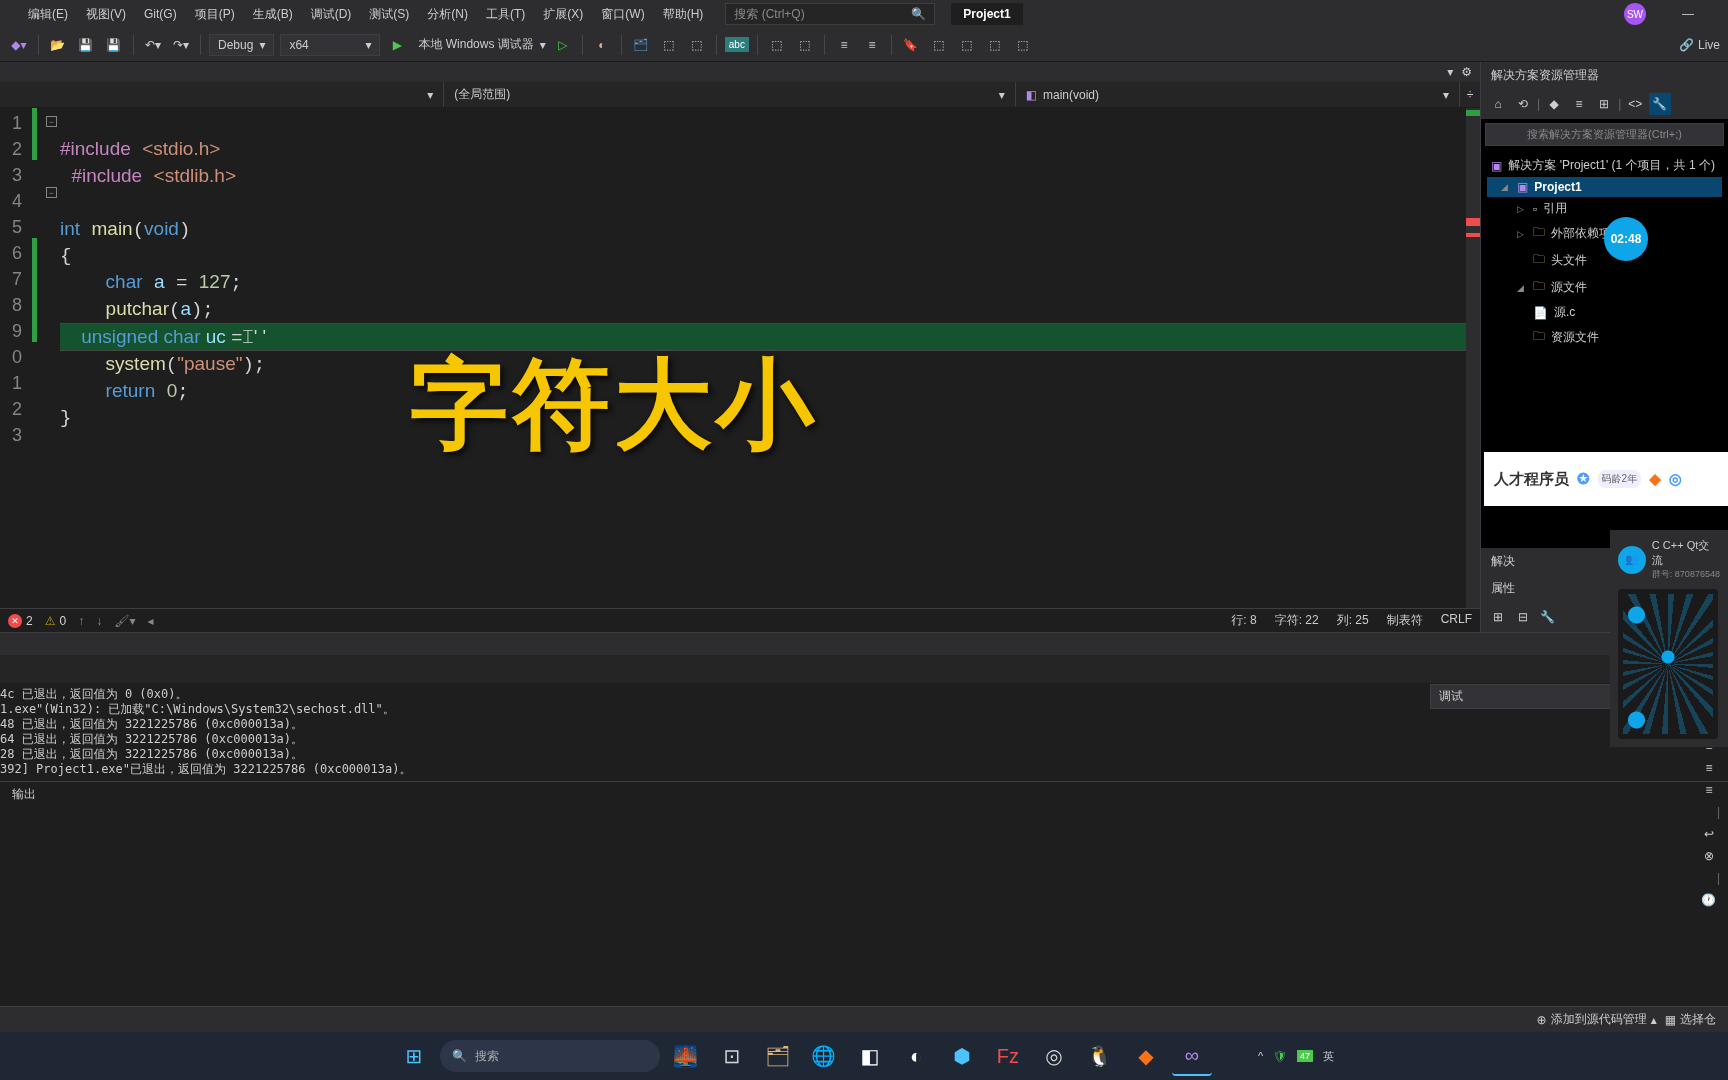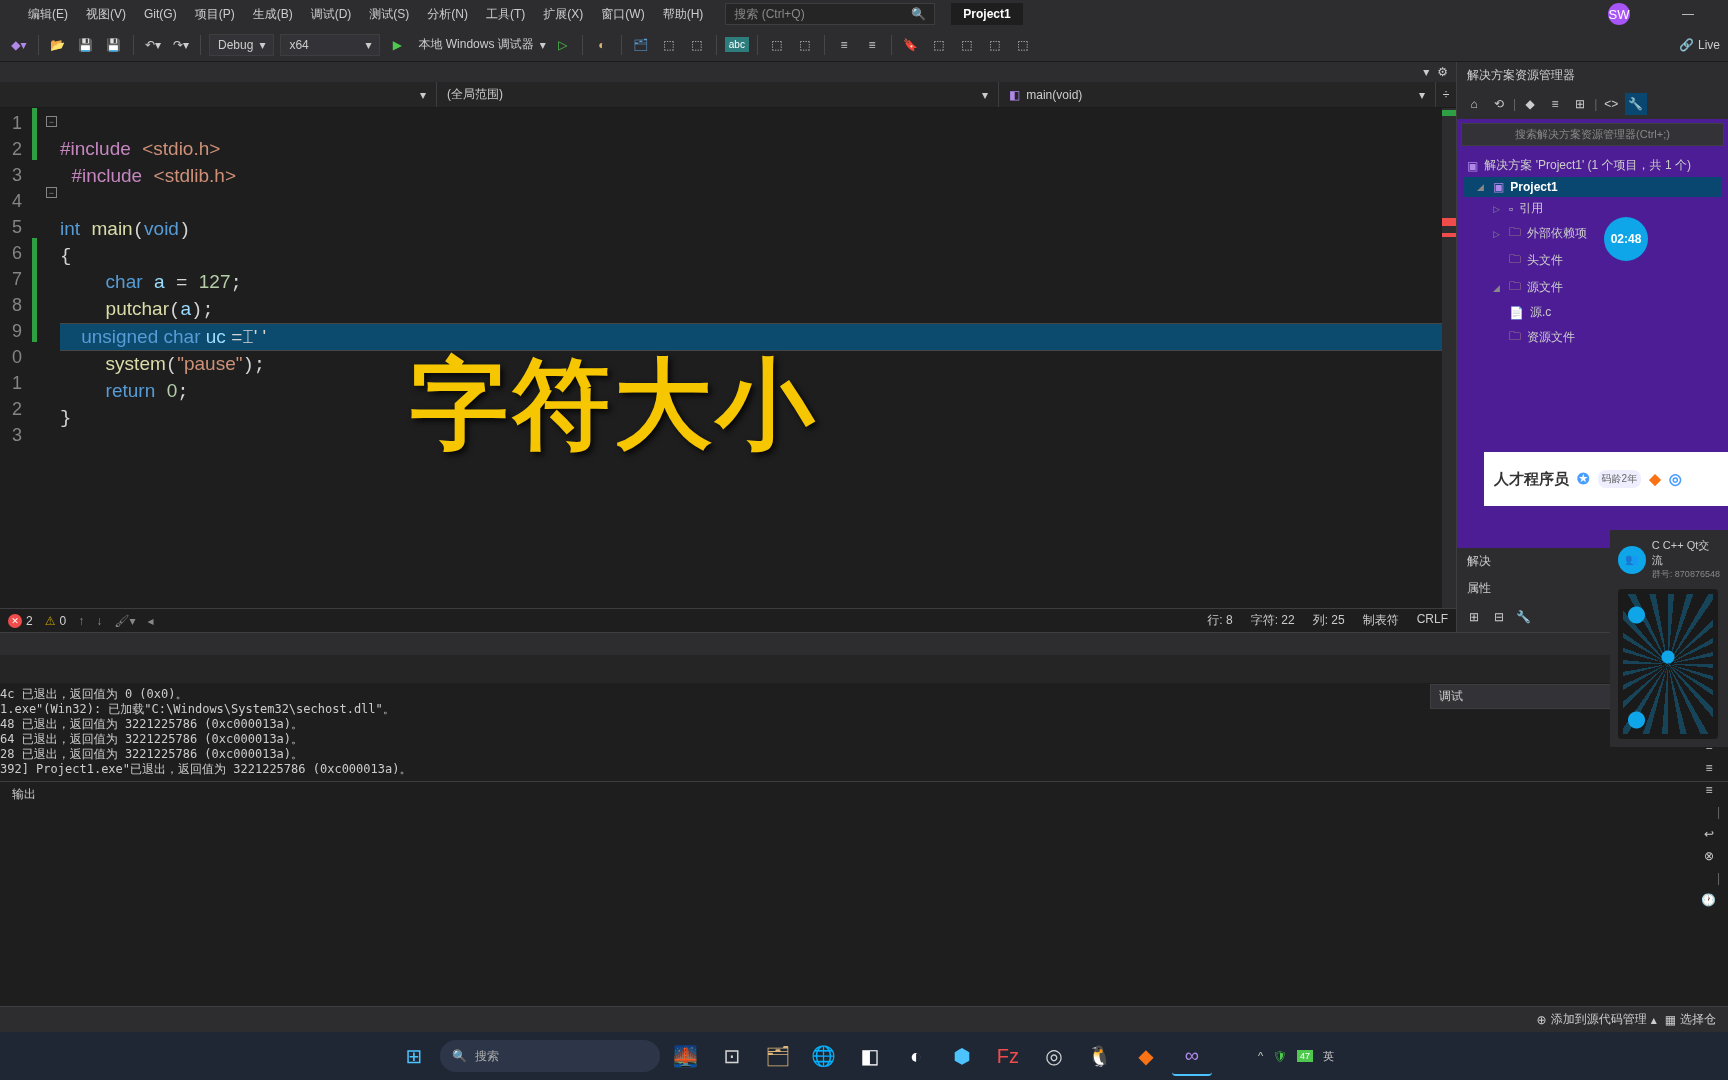--- a/index.html
+++ b/index.html
@@ -3,21 +3,21 @@
 <meta charset="utf-8">
 <style>
 * { margin: 0; padding: 0; box-sizing: border-box; font-family: "Microsoft YaHei", sans-serif; }
 body { background: #1e1e1e; color: #d4d4d4; font-size: 12px; width: 1728px; height: 1080px; overflow: hidden; position: relative; }
 
 .menubar { display: flex; align-items: center; background: #2d2d30; height: 28px; padding: 0 20px; gap: 2px; }
 .menubar .menu-item { padding: 4px 8px; color: #ccc; cursor: pointer; }
 .searchbox { display: flex; align-items: center; background: #252526; border: 1px solid #3e3e40; padding: 2px 8px; margin-left: 12px; width: 210px; height: 22px; justify-content: space-between; }
 .searchbox span { color: #888; }
 .proj-label { background: #1e1e1e; padding: 4px 12px; margin-left: 14px; font-weight: bold; color: #fff; }
-.avatar { width: 22px; height: 22px; border-radius: 50%; background: #a855f7; color: #fff; display: flex; align-items: center; justify-content: center; font-size: 13px; margin-left: auto; margin-right: 36px; }
+.avatar { width: 22px; height: 22px; border-radius: 50%; background: #a855f7; color: #fff; display: flex; align-items: center; justify-content: center; font-size: 10px; margin-left: auto; margin-right: 20px; }
 .win-btn { width: 40px; text-align: center; color: #ccc; }
 
 .toolbar { display: flex; align-items: center; background: #2d2d30; height: 34px; padding: 0 8px; gap: 6px; border-bottom: 1px solid #1b1b1b; }
 .tb-btn { width: 22px; height: 22px; display: flex; align-items: center; justify-content: center; color: #ccc; }
 .tb-sep { width: 1px; height: 20px; background: #464646; margin: 0 2px; }
 .dropdown { display: flex; align-items: center; background: #333337; border: 1px solid #3e3e40; padding: 3px 8px; color: #ccc; gap: 6px; }
 .play-green { color: #4ec94e; }
 .play-outline { color: #4ec94e; }
 .debug-label { color: #ccc; margin-left: 4px; }
 .abc-box { background: #2d7d7d; color: #fff; padding: 2px 4px; font-size: 10px; }
@@ -37,24 +37,24 @@
 .fold-col { width: 16px; }
 .fold-box { width: 11px; height: 11px; border: 1px solid #858585; background: #1e1e1e; color: #858585; display: flex; align-items: center; justify-content: center; font-size: 9px; margin-top: 8px; margin-left: 2px; }
 .code-body { flex: 1; font-family: Consolas, "Courier New", monospace; font-size: 19px; line-height: 26px; padding-top: 2px; white-space: pre; position: relative; }
 .kw { color: #569cd6; }
 .str { color: #ce9178; }
 .num { color: #b5cea8; }
 .fn { color: #dcdcaa; }
 .var { color: #9cdcfe; }
 .inc { color: #c586c0; }
 .err-underline { border-bottom: 2px wavy #f14c4c; }
-.cursor-line { background: #0c4a6e; border-top: 1px solid #464646; border-bottom: 1px solid #464646; }
+.cursor-line { background: #14532d; border-top: 1px solid #464646; border-bottom: 1px solid #464646; }
 .big-overlay { position: absolute; top: 340px; left: 410px; font-size: 98px; font-weight: 900; color: #f6c700; text-shadow: 3px 3px 6px rgba(0,0,0,0.8); letter-spacing: 4px; z-index: 50; }
 
-.solution-pane { width: 272px; background: #4c1d95; border-left: 1px solid #3e3e40; display: flex; flex-direction: column; position: relative; }
+.solution-pane { width: 248px; background: #000000; border-left: 1px solid #3e3e40; display: flex; flex-direction: column; position: relative; }
 .pane-title { background: #2d2d30; padding: 5px 10px; color: #ccc; }
 .pane-toolbar { display: flex; gap: 3px; padding: 4px 6px; background: #2d2d30; align-items: center; flex-wrap: wrap; }
 .pane-search { background: #333337; border: 1px solid #3e3e40; padding: 3px 8px; margin: 4px; color: #888; font-size: 11px; text-align: center; }
 .tree { padding: 4px 6px; font-size: 12px; }
 .tree-item { display: flex; align-items: center; padding: 3px 4px; gap: 6px; color: #ccc; }
 .tree-item.sel { background: #094771; color: #fff; }
 .tree-item .arrow { width: 10px; font-size: 9px; color: #888; }
 .tree-indent1 { padding-left: 14px; }
 .tree-indent2 { padding-left: 30px; }
 .tree-indent3 { padding-left: 46px; }

